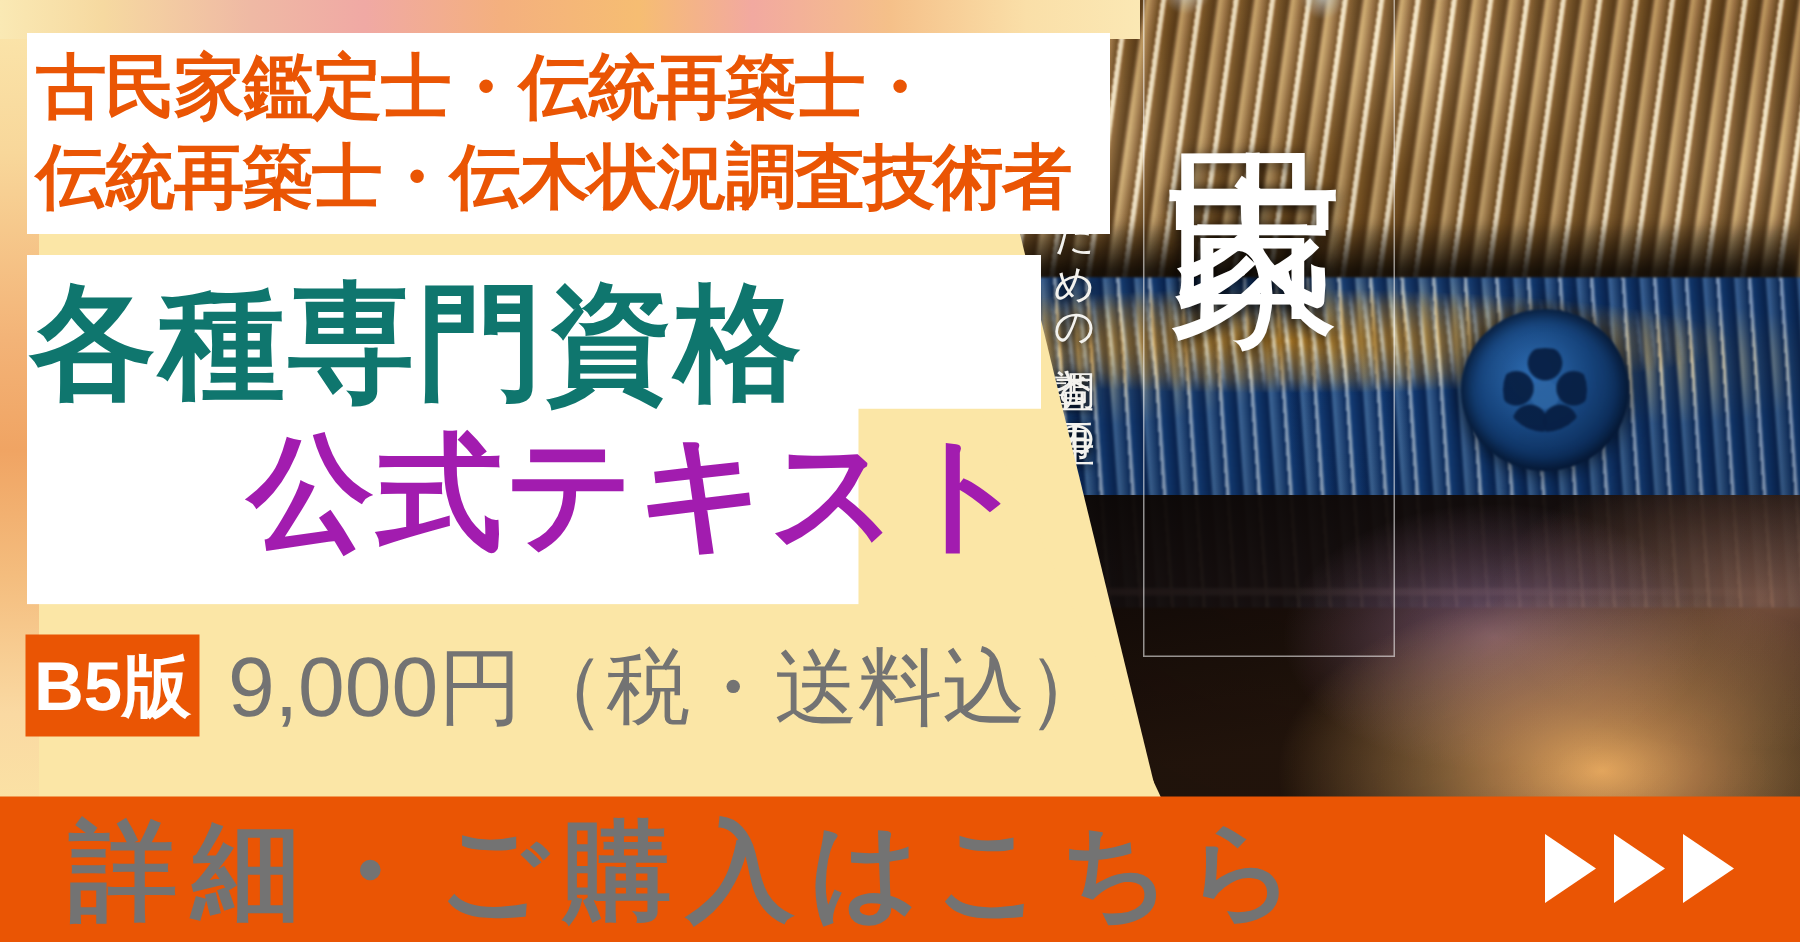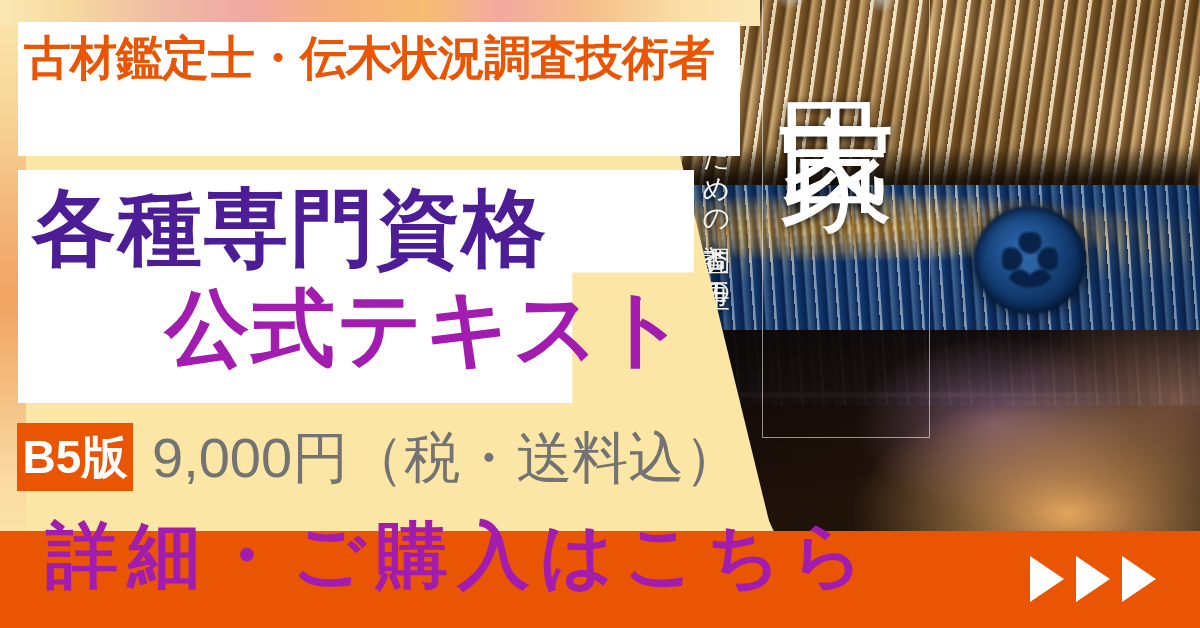--- a/index.html
+++ b/index.html
@@ -176,22 +176,22 @@
   .headline{
     position:absolute;left:18px;top:28px;width:720px;
     color:#ea5504;
     font-size:47px; font-weight:700; line-height:1.28;
     letter-spacing:-1px;
     white-space:nowrap;
   }
   .headline div{padding-left:6px;}
 
   .title-1{
-    position:absolute;left:32px;top:186px;
-    color:#4c1d95;font-size:84px;font-weight:700;line-height:1;letter-spacing:2px;
+    position:absolute;left:20px;top:186px;
+    color:#0f766e;font-size:84px;font-weight:700;line-height:1;letter-spacing:2px;
     white-space:nowrap;
   }
   .title-2{
     position:absolute;left:165px;top:286px;
     color:#a21caf;font-size:84px;font-weight:700;line-height:1;letter-spacing:2px;
     white-space:nowrap;
   }
 
   
   .badge{
@@ -205,22 +205,22 @@
     color:#737373;font-size:56px;font-weight:400;line-height:64px;
     letter-spacing:0px;white-space:nowrap;
   }
 
   
   .cta{
     position:absolute;left:0;top:531px;width:1200px;height:97px;
     background:#ea5504;
   }
   .cta-text{
-    position:absolute;left:46px;top:512px;
-    color:#a21caf;font-size:72px;font-weight:700;line-height:86px;
+    position:absolute;left:46px;top:538px;
+    color:#737373;font-size:72px;font-weight:700;line-height:86px;
     letter-spacing:10px;white-space:nowrap;
   }
   .arrows{
     position:absolute;left:1030px;top:556px;
     display:flex;gap:12px;align-items:center;
   }
   .arrow{
     width:0;height:0;
     border-left:34px solid #ffffff;
     border-top:23px solid transparent;
@@ -252,21 +252,22 @@
   <div class="bg-wedge"></div>
   <div class="bg-wedge2"></div>
 
   <div class="bg-left"></div>
   <div class="bg-top"></div>
 
   <div class="panel panel-1"></div>
   <div class="panel panel-2"></div>
 
   <div class="headline">
-    <div>古材鑑定士・伝木状況調査技術者</div>
+    <div>古民家鑑定士・伝統再築士・</div>
+    <div>伝統再築士・伝木状況調査技術者</div>
   </div>
 
   <div class="title-1">各種専門資格</div>
   <div class="title-2">公式テキスト</div>
 
   <div class="badge">B5版</div>
   <div class="price">9,000円（税・送料込）</div>
 
   <div class="cta"></div>
   <div class="cta-text">詳細・ご購入はこちら</div>

